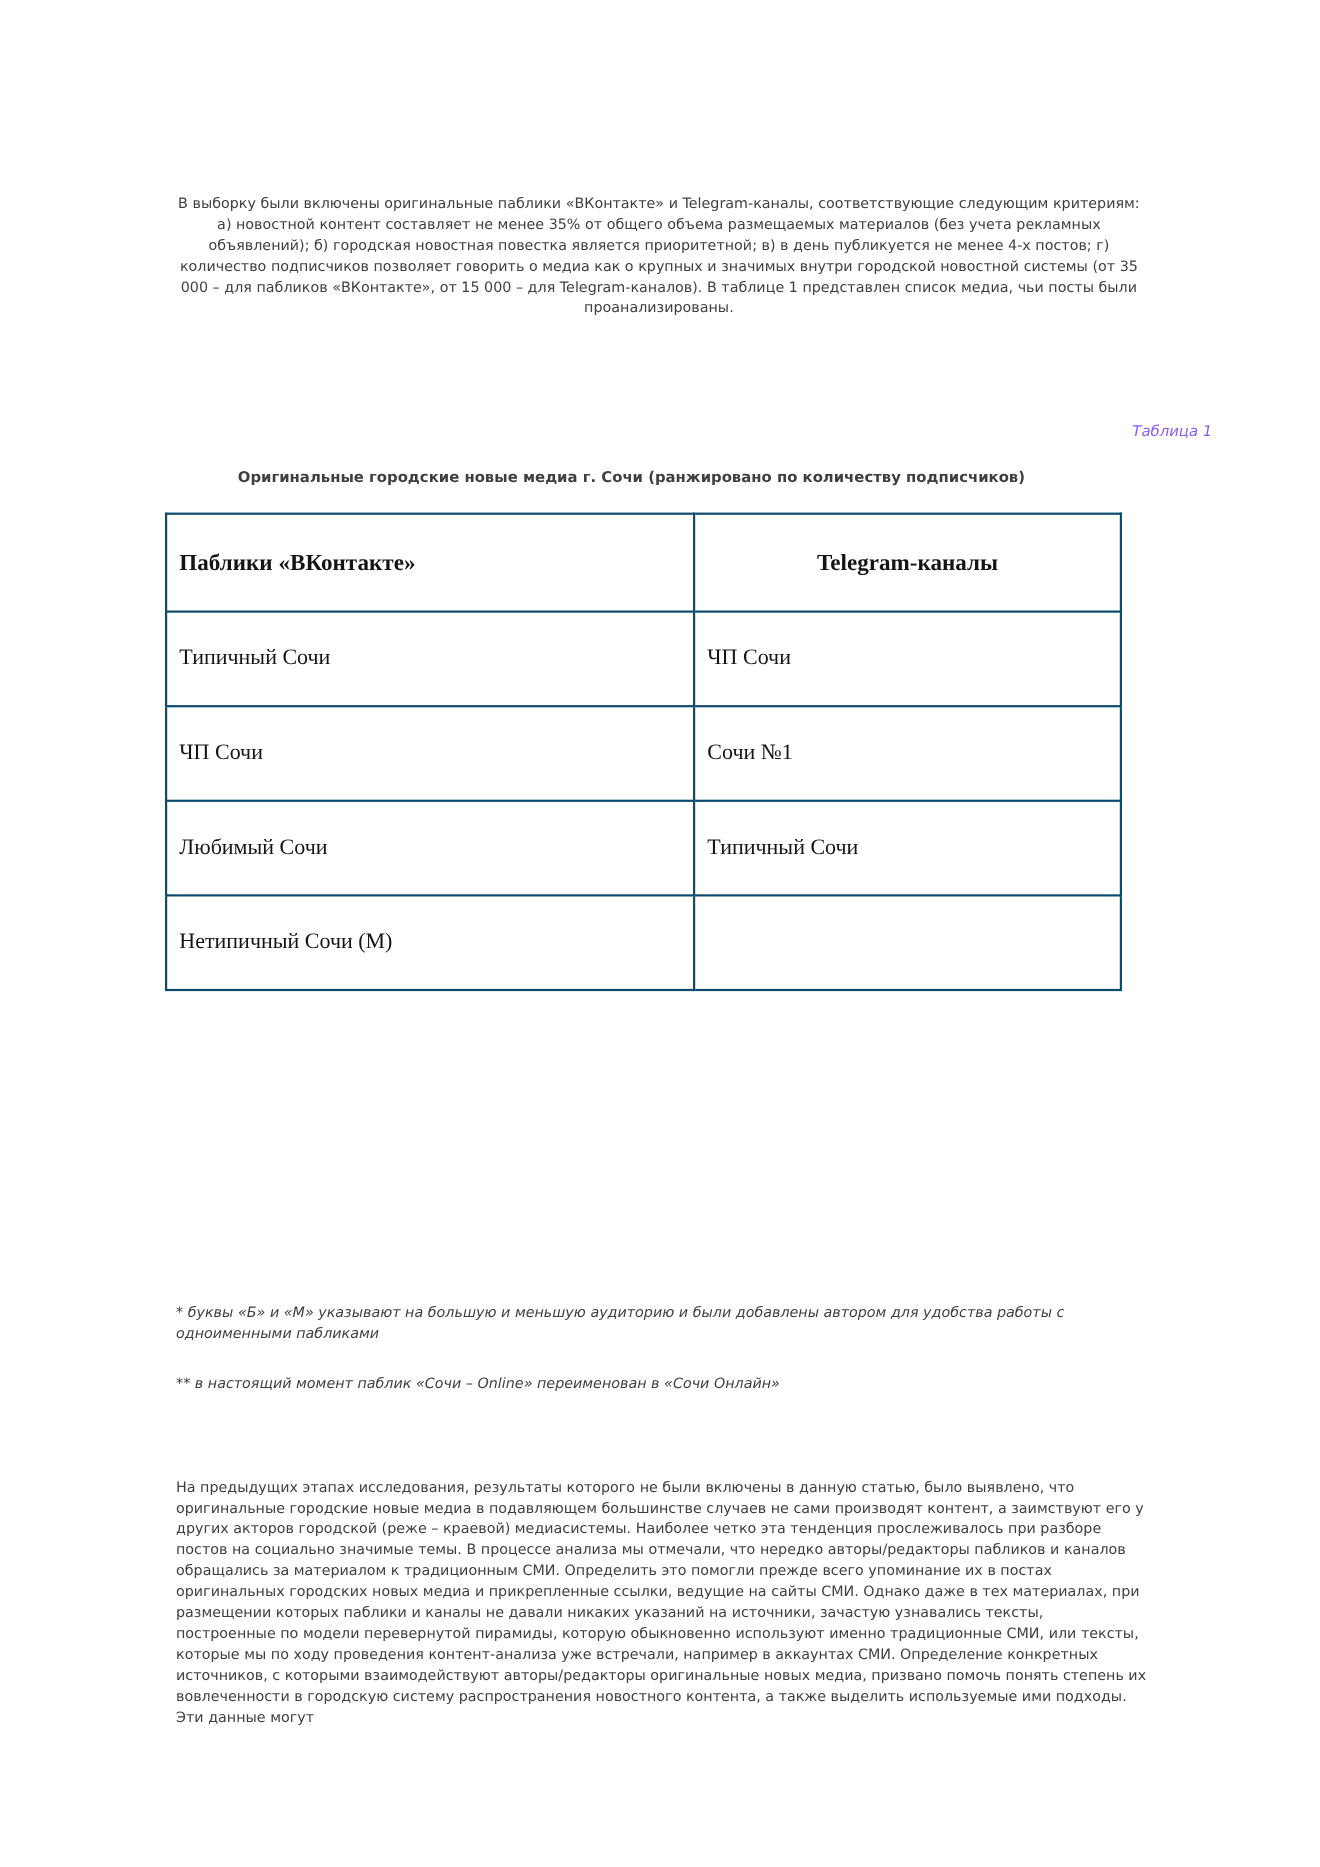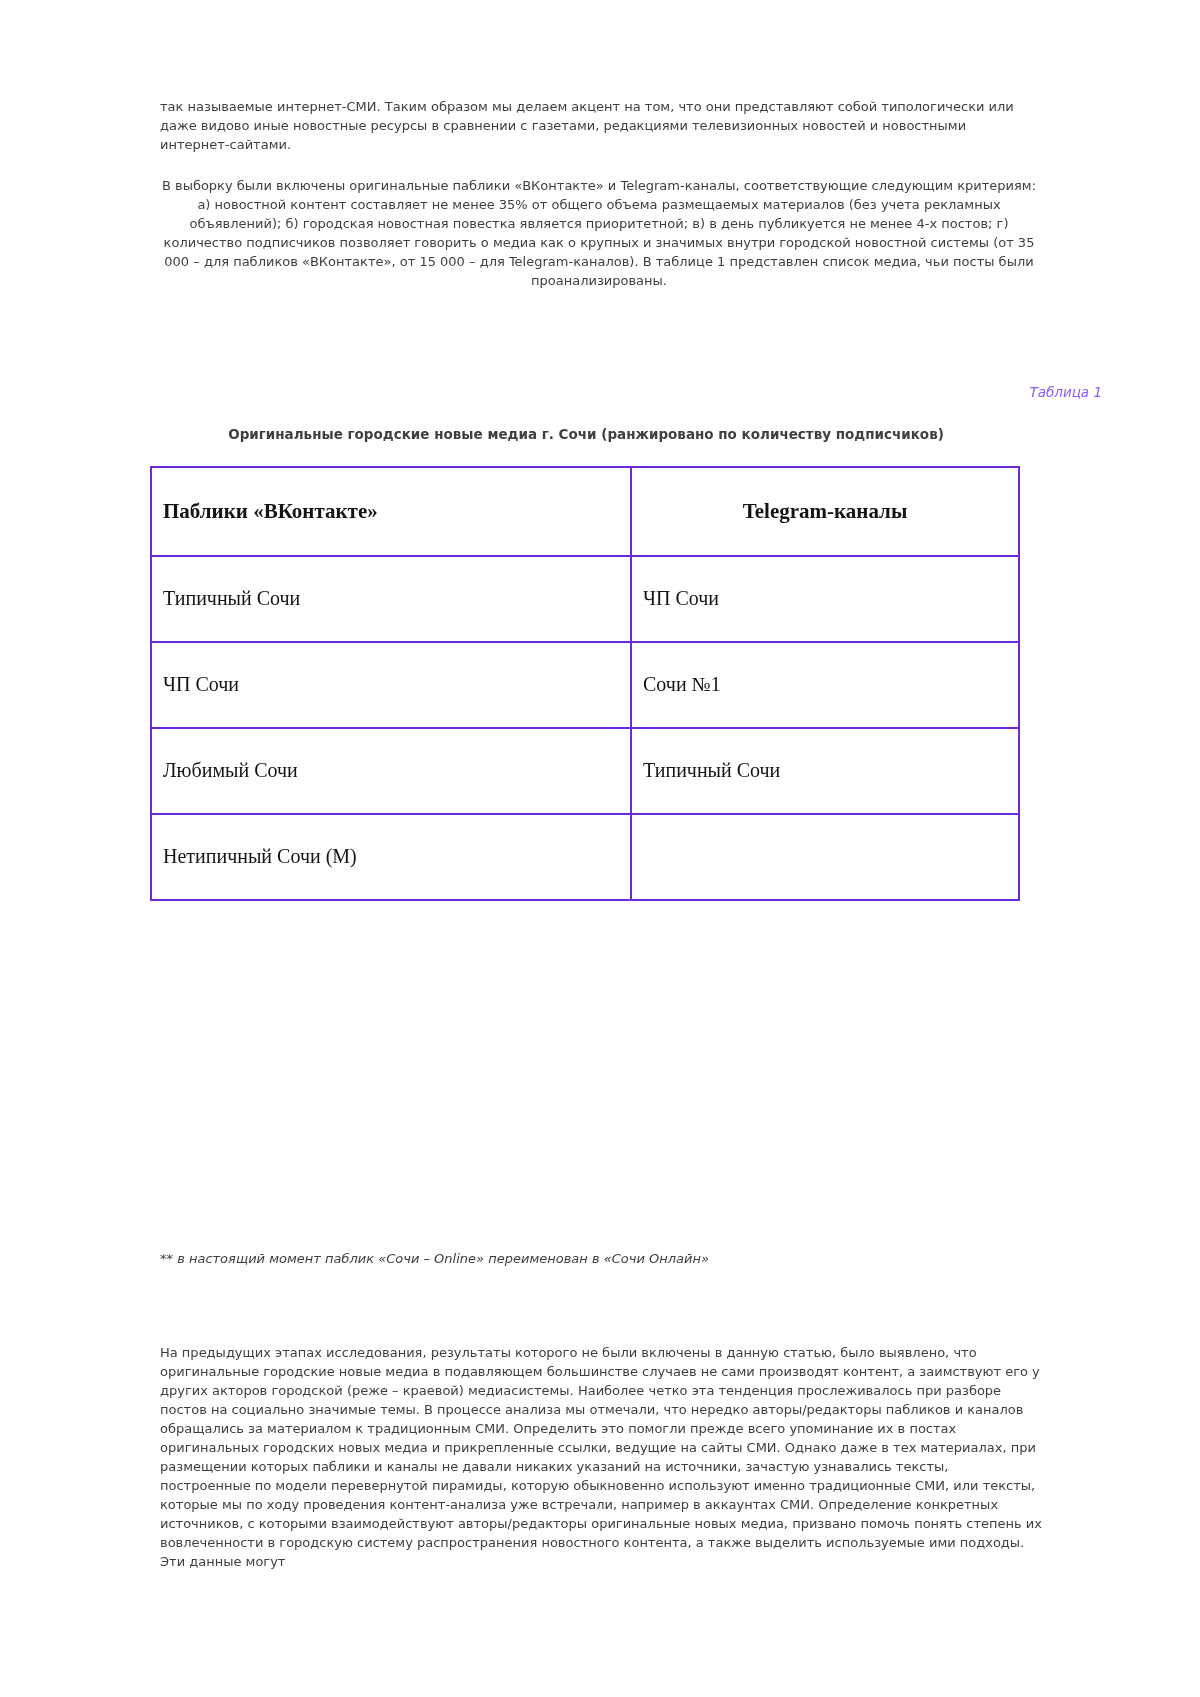--- a/index.html
+++ b/index.html
@@ -32,21 +32,21 @@
     left: 149px;
     top: 384px;
     width: 953px;
     text-align: right;
     font-style: italic;
     font-size: 13.5px;
     color: #8b5cf6;
   }
   .table-title {
     position: absolute;
-    left: 152px;
+    left: 140px;
     top: 426px;
     width: 868px;
     text-align: center;
     font-weight: bold;
     font-size: 13.5px;
     color: #3f3f3f;
   }
   table.media-table {
     position: absolute;
     left: 150px;
@@ -54,21 +54,21 @@
     width: 868px;
     border-collapse: collapse;
     table-layout: fixed;
     font-family: "Liberation Serif", "DejaVu Serif", serif;
     color: #141414;
   }
   table.media-table col.col-left  { width: 480px; }
   table.media-table col.col-right { width: 388px; }
   table.media-table th,
   table.media-table td {
-    border: 2px solid #6d28d9;
+    border: 2px solid #0c4a6e;
     background: #ffffff;
   }
   table.media-table th {
     height: 87px;
     font-size: 21px;
     font-weight: bold;
     vertical-align: middle;
     padding: 0 10px;
   }
   table.media-table th.th-left  { text-align: left; padding-left: 11px; }
@@ -91,21 +91,20 @@
     color: #3f3f3f;
   }
   .footnote-1 { top: 1184px; }
   .footnote-2 { top: 1249px; }
 </style>
 </head>
 <body>
 
 <div class="page">
 
-  <div class="para para-1">так называемые интернет-СМИ. Таким образом мы делаем акцент на том, что они представляют собой типологически или даже видово иные новостные ресурсы в сравнении с газетами, редакциями телевизионных новостей и новостными интернет-сайтами.</div>
 
   <div class="para para-2">В выборку были включены оригинальные паблики «ВКонтакте» и Telegram-каналы, соответствующие следующим критериям: а) новостной контент составляет не менее 35% от общего объема размещаемых материалов (без учета рекламных объявлений); б) городская новостная повестка является приоритетной; в) в день публикуется не менее 4-х постов; г) количество подписчиков позволяет говорить о медиа как о крупных и значимых внутри городской новостной системы (от 35 000 – для пабликов «ВКонтакте», от 15 000 – для Telegram-каналов). В таблице 1 представлен список медиа, чьи посты были проанализированы.</div>
 
   <div class="table-label">Таблица 1</div>
 
   <div class="table-title">Оригинальные городские новые медиа г. Сочи (ранжировано по количеству подписчиков)</div>
 
   <table class="media-table">
     <colgroup>
       <col class="col-left">
@@ -130,18 +129,19 @@
         <td>Любимый Сочи</td>
         <td>Типичный Сочи</td>
       </tr>
       <tr>
         <td>Нетипичный Сочи (М)</td>
         <td></td>
       </tr>
     </tbody>
   </table>
 
+  <div class="footnote footnote-1">* буквы «Б» и «М» указывают на большую и меньшую аудиторию и были добавлены автором для удобства работы с одноименными пабликами</div>
 
   <div class="footnote footnote-2">** в настоящий момент паблик «Сочи – Online» переименован в «Сочи Онлайн»</div>
 
   <div class="para para-3">На предыдущих этапах исследования, результаты которого не были включены в данную статью, было выявлено, что оригинальные городские новые медиа в подавляющем большинстве случаев не сами производят контент, а заимствуют его у других акторов городской (реже – краевой) медиасистемы. Наиболее четко эта тенденция прослеживалось при разборе постов на социально значимые темы. В процессе анализа мы отмечали, что нередко авторы/редакторы пабликов и каналов обращались за материалом к традиционным СМИ. Определить это помогли прежде всего упоминание их в постах оригинальных городских новых медиа и прикрепленные ссылки, ведущие на сайты СМИ. Однако даже в тех материалах, при размещении которых паблики и каналы не давали никаких указаний на источники, зачастую узнавались тексты, построенные по модели перевернутой пирамиды, которую обыкновенно используют именно традиционные СМИ, или тексты, которые мы по ходу проведения контент-анализа уже встречали, например в аккаунтах СМИ. Определение конкретных источников, с которыми взаимодействуют авторы/редакторы оригинальные новых медиа, призвано помочь понять степень их вовлеченности в городскую систему распространения новостного контента, а также выделить используемые ими подходы. Эти данные могут</div>
 
 </div>
 
 </body></html>

